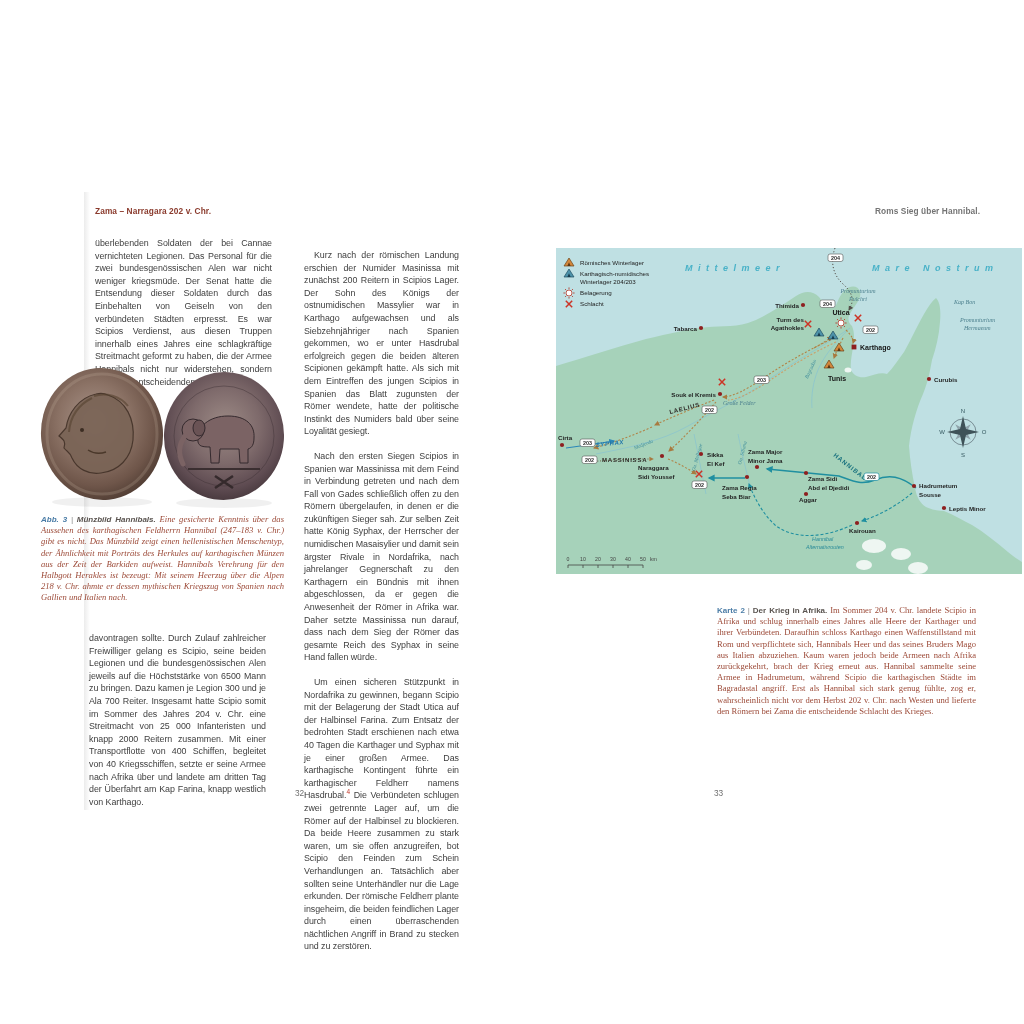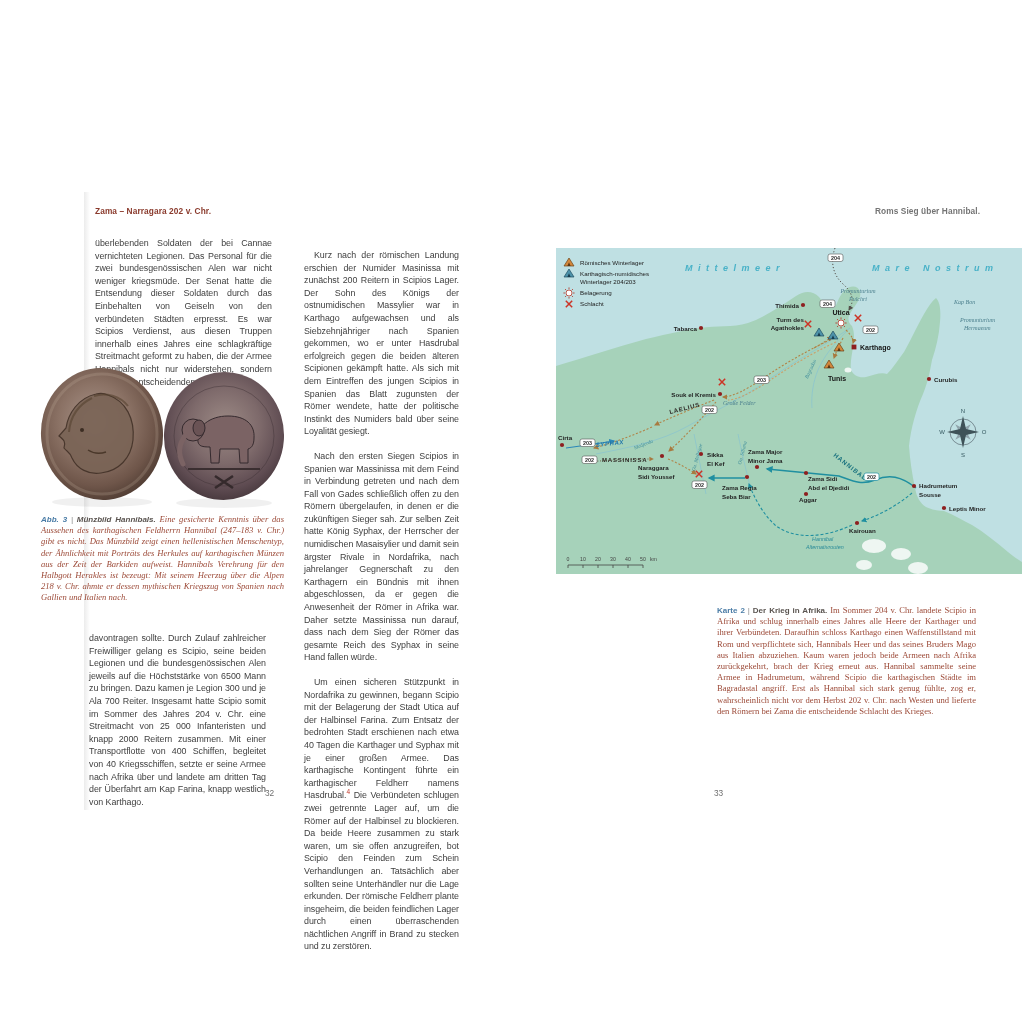--- a/index.html
+++ b/index.html
@@ -26,21 +26,21 @@
   
   .caption{font-family:"Liberation Serif",serif;font-size:8.6px;line-height:11.2px;
            text-align:justify;color:#9c4a38;}
   .cap-ref{color:#4a7ca6;font-family:"Liberation Sans",sans-serif;font-weight:bold;font-size:8px;}
   .cap-sep{color:#8b8b8b;font-family:"Liberation Sans",sans-serif;font-size:8px;}
   .cap-title{color:#5a5450;font-family:"Liberation Sans",sans-serif;font-weight:bold;font-size:8px;}
   #fig-caption{left:41px;top:514px;width:243px;font-style:italic;}
   #map-caption{left:681px;top:605px;width:259px;margin-left:36px;}
   
   .pagenum{font-size:8.3px;color:#6e6e6e;}
-  #pn32{left:265px;top:788px;}
+  #pn32{left:295px;top:788px;}
   #pn33{left:714px;top:788px;}
   
   #map{left:556px;top:248px;width:466px;height:326px;}
   
   text{font-family:"Liberation Sans",sans-serif;}
   .sea-lbl{font-style:italic;font-weight:bold;font-size:9px;fill:#49b2c8;letter-spacing:5.5px;}
   .geo{font-style:italic;font-size:6px;fill:#4b7f8d;font-family:"Liberation Serif",serif;}
   .river{font-style:italic;font-size:5.2px;fill:#3f8d9b;font-family:"Liberation Serif",serif;}
   .city{font-weight:bold;font-size:6.2px;fill:#1f1f1f;}
   .citybig{font-weight:bold;font-size:7px;fill:#161616;}

